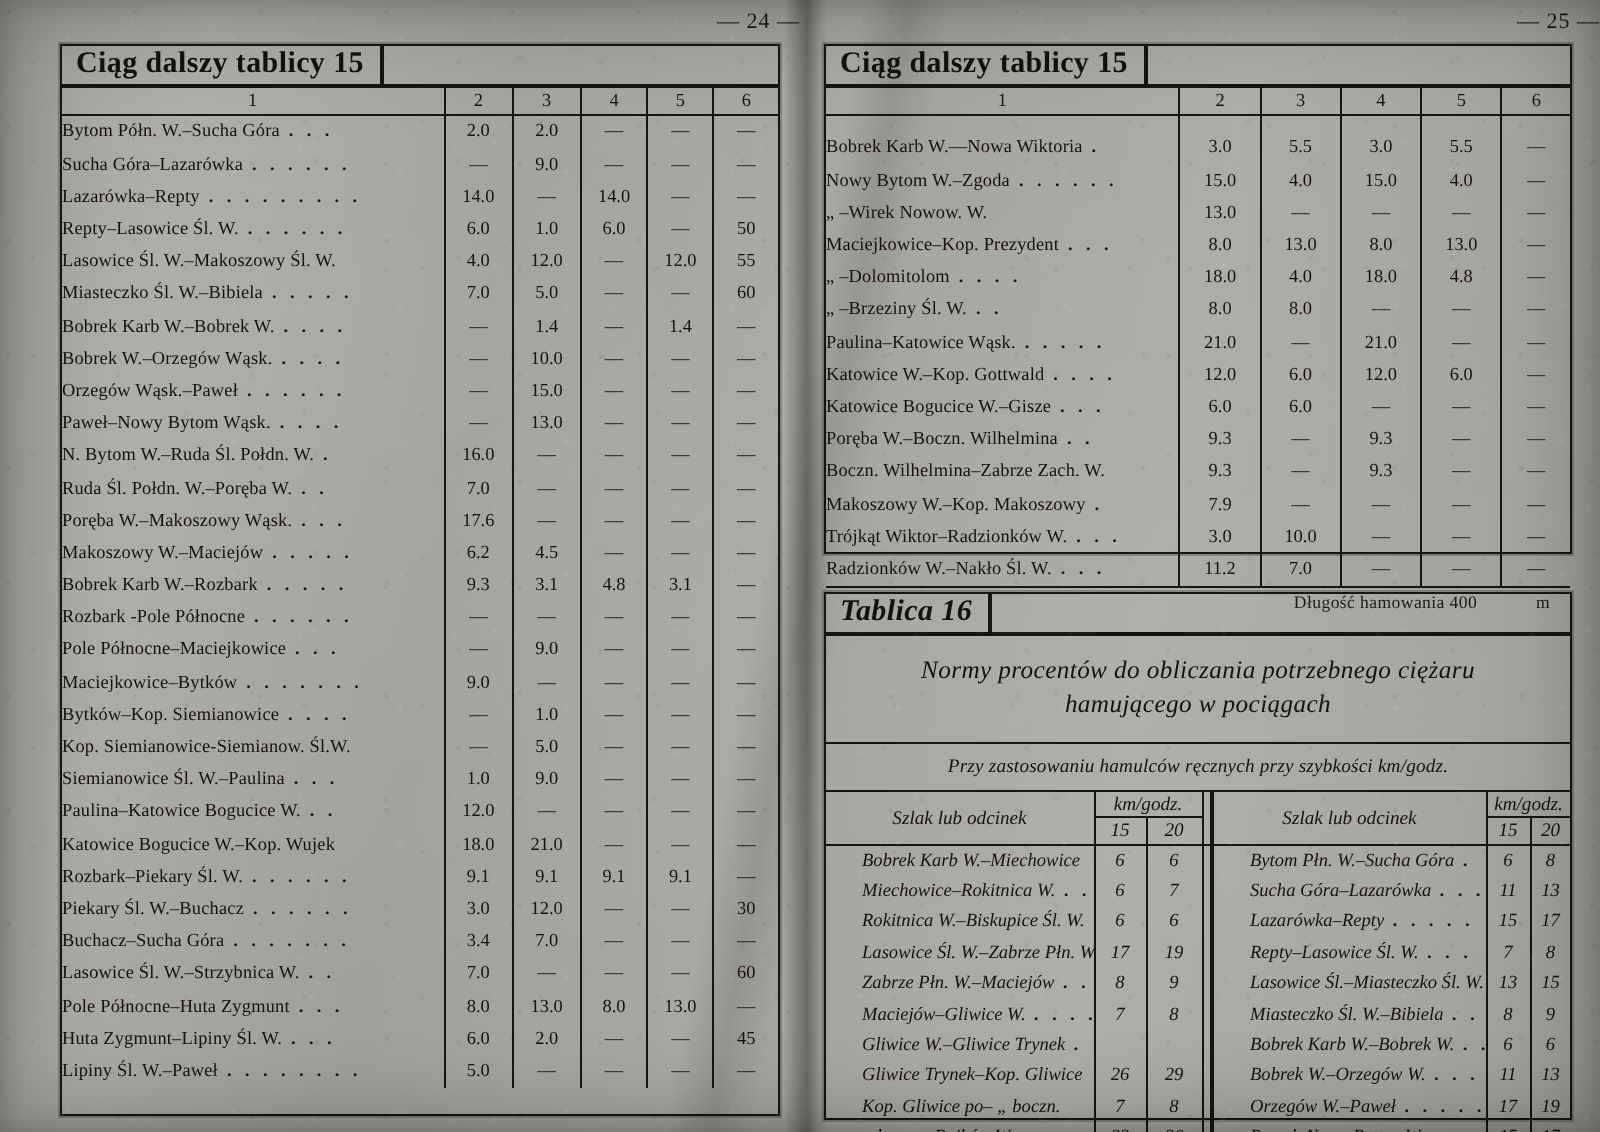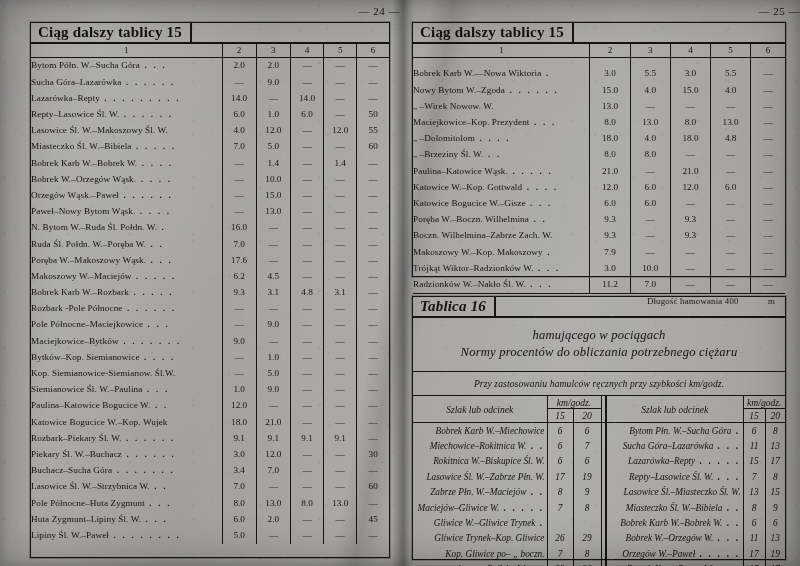--- a/index.html
+++ b/index.html
@@ -163,22 +163,22 @@
   .th-kmg   { border-right: 1px solid #171513; border-bottom: 1px solid #171513; height: 12px; font-size: 9.2px; }
   .th-kmg.last { border-right: none; }
   .th-sp    { border-right: 1px solid #171513; height: 13px; font-size: 9px; }
   .th-sp.last { border-right: none; }
   .th-mid   { border-right: 2px solid #171513; }
   .t16 tr.hdr-top th { border-top: none; }
   .t16 .row-sep td { border-top: 1.5px solid #171513; }
 
   table.t16 td.r16 {
     font-size: 9.3px;
-    text-align: right;
-    padding-left: 3px;
+    text-align: left;
+    padding-left: 18px;
     padding-right: 2px;
     white-space: nowrap;
     overflow: hidden;
     border-right: 1px solid #171513;
     height: 15.4px;
   }
   table.t16 td.v16 {
     font-size: 9.3px;
     text-align: center;
     border-right: 1px solid #171513;
@@ -616,22 +616,22 @@
         <span>Długość hamowania 400</span>
         <span class="unit">m</span>
       </div>
     </div>
 
     <div class="tbl-frame" id="t16-frame">
       <div class="caption-bar">
         <span class="caption-box">Tablica 16</span>
       </div>
       <div class="t16-title">
+        <div>Normy procentów do obliczania potrzebnego ciężaru</div>
         <div>hamującego w pociągach</div>
-        <div>Normy procentów do obliczania potrzebnego ciężaru</div>
       </div>
       <div class="t16-sub">Przy zastosowaniu hamulców ręcznych przy szybkości km/godz.</div>
 
       <table class="t16">
         <colgroup>
           <col style="width:134px">
             <col style="width:26px">
             <col style="width:28px">
           <col style="width:5px">
           <col style="width:137px">

